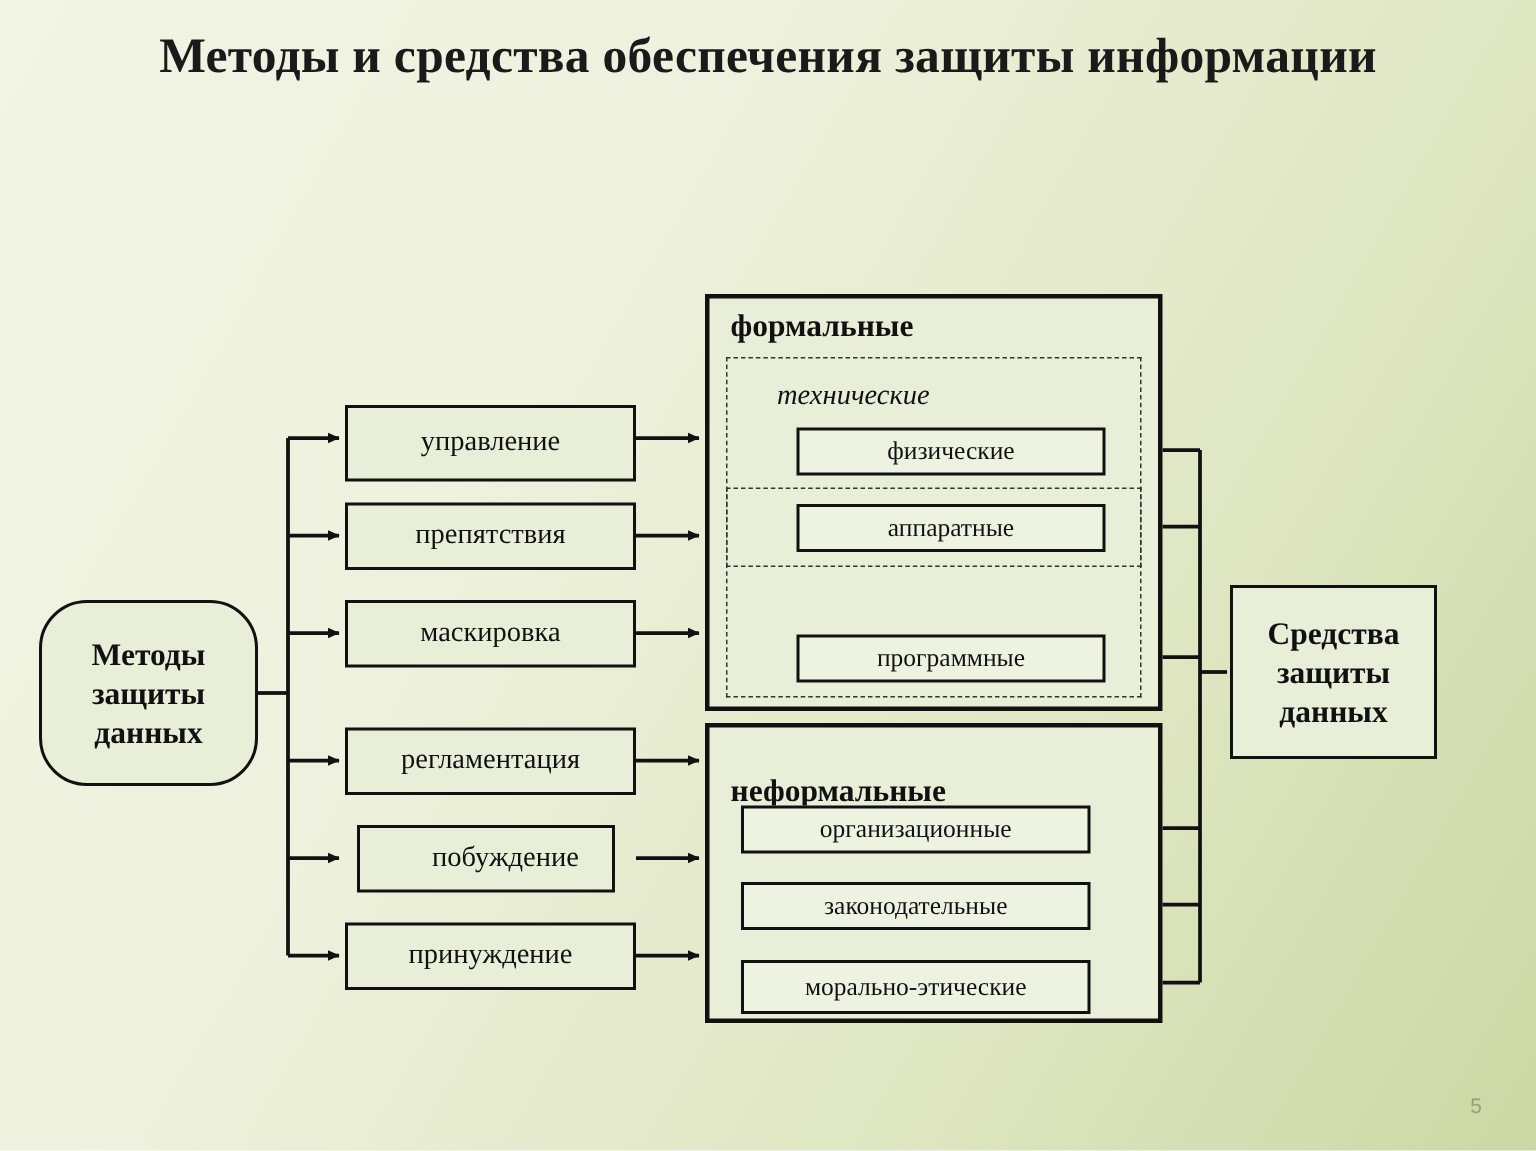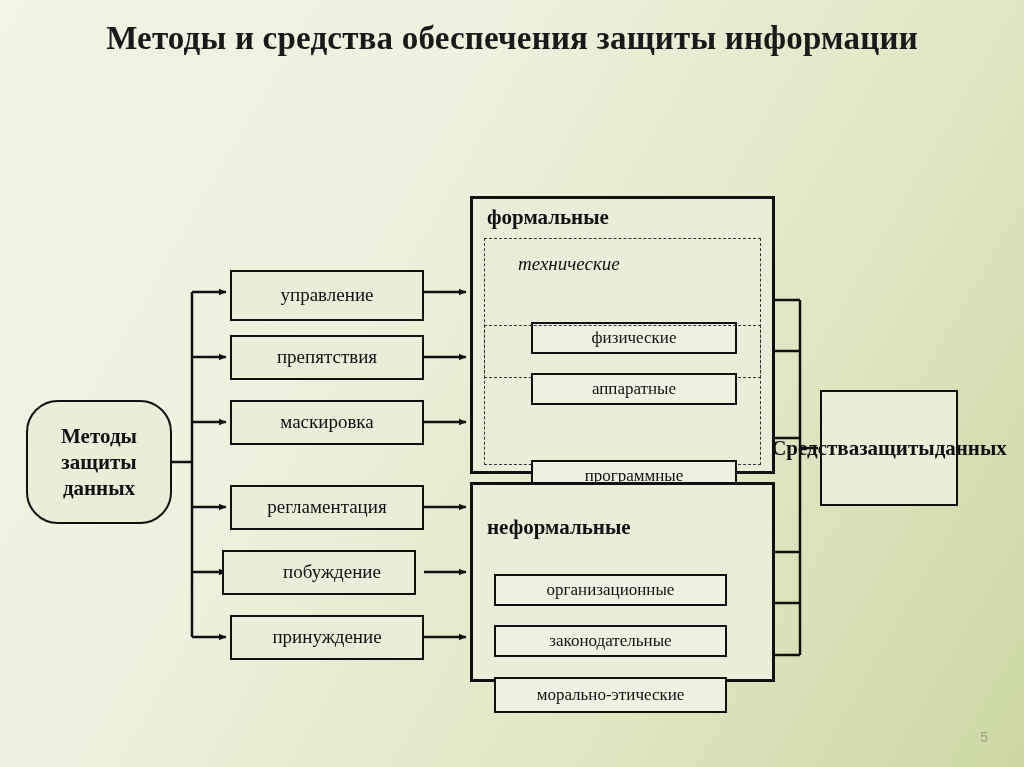--- a/index.html
+++ b/index.html
@@ -80,21 +80,20 @@
     position: absolute;
     box-sizing: border-box;
     background: #eef2e0;
     border: 2px solid #111111;
     display: flex;
     align-items: center;
     justify-content: center;
     text-align: center;
     font-size: 17px;
     color: #111111;
-    margin-top: 37px;
   }
   svg#wires {
     position: absolute;
     left: 0;
     top: 0;
     width: 1024px;
     height: 767px;
     pointer-events: none;
   }
   #page-number {
@@ -161,21 +160,21 @@
   </div>
   <div class="node" style="left:230px; top:335px; width:194px; height:45px;">
     <span>препятствия</span>
   </div>
   <div class="node" style="left:230px; top:485px; width:194px; height:45px;">
     <span>регламентация</span>
   </div>
   <div class="node" style="left:230px; top:400px; width:194px; height:45px;">
     <span>маскировка</span>
   </div>
-  <div class="node" style="left:222px; top:550px; width:194px; height:45px;padding-left:30px;">
+  <div class="node" style="left:238px; top:550px; width:172px; height:45px;padding-left:30px;">
     <span>побуждение</span>
   </div>
   <div class="node" style="left:230px; top:615px; width:194px; height:45px;">
     <span>принуждение</span>
   </div>
 
   <div class="group-box" style="left:470px; top:196px; width:305px; height:278px;">
   </div>
   <div class="group-title" style="left:487px; top:205px;">формальные</div>
 
@@ -202,20 +201,20 @@
   <div class="inner-node" style="left:494px; top:537px; width:233px; height:32px;">
     <span>организационные</span>
   </div>
   <div class="inner-node" style="left:494px; top:588px; width:233px; height:32px;">
     <span>законодательные</span>
   </div>
   <div class="inner-node" style="left:494px; top:640px; width:233px; height:36px;">
     <span>морально-этические</span>
   </div>
 
-  <div class="node bold-label" style="left:820px; top:390px; width:138px; height:116px; line-height:1.25;align-items:center;">
+  <div class="node bold-label" style="left:820px; top:390px; width:138px; height:116px; flex-direction:column; line-height:1.25;align-items:center;">
     <span>Средства</span>
     <span>защиты</span>
     <span>данных</span>
   </div>
 
   <div id="page-number">5</div>
 </div>
 
 </body></html>

